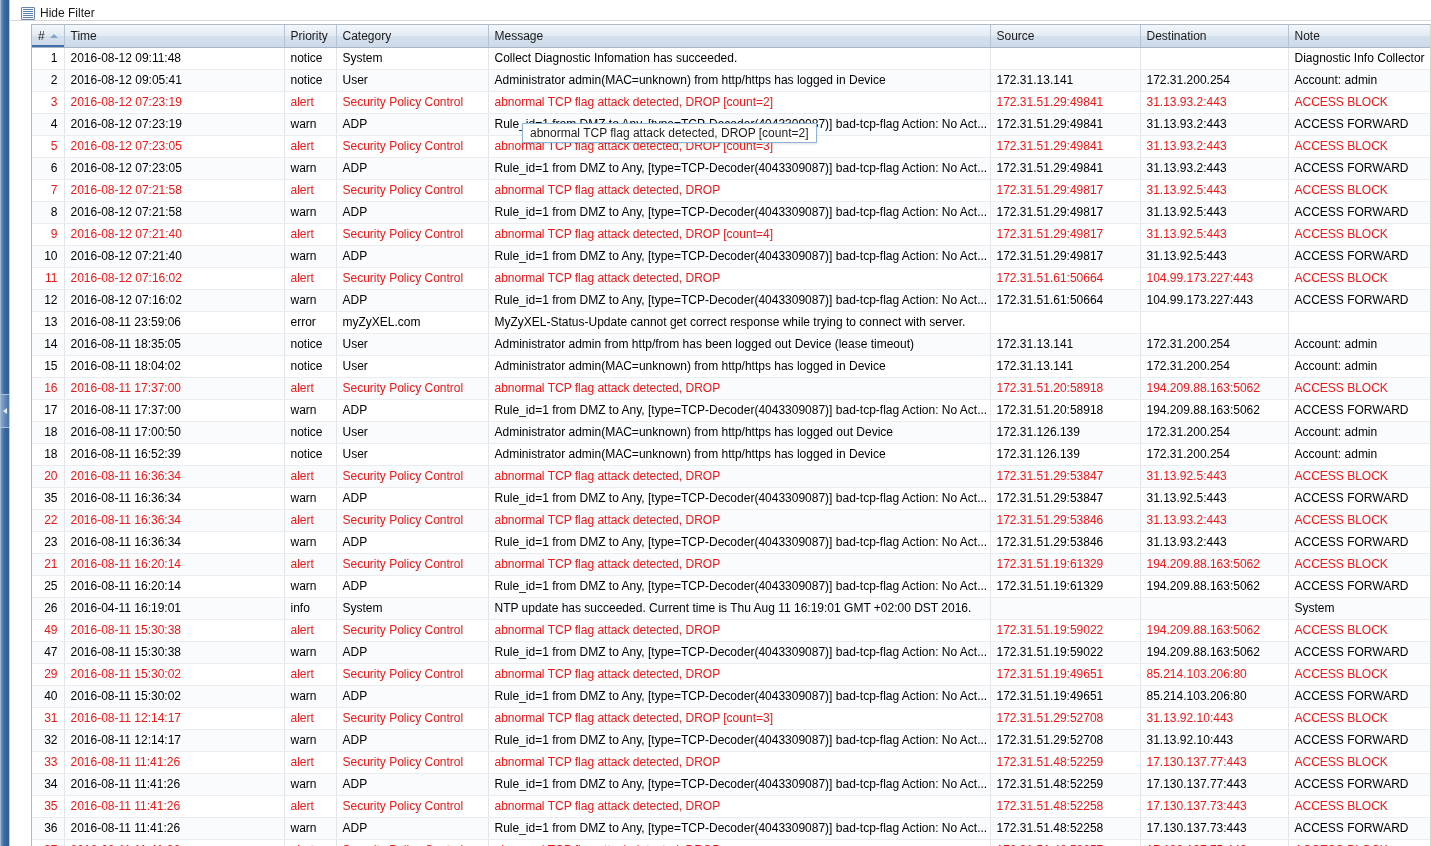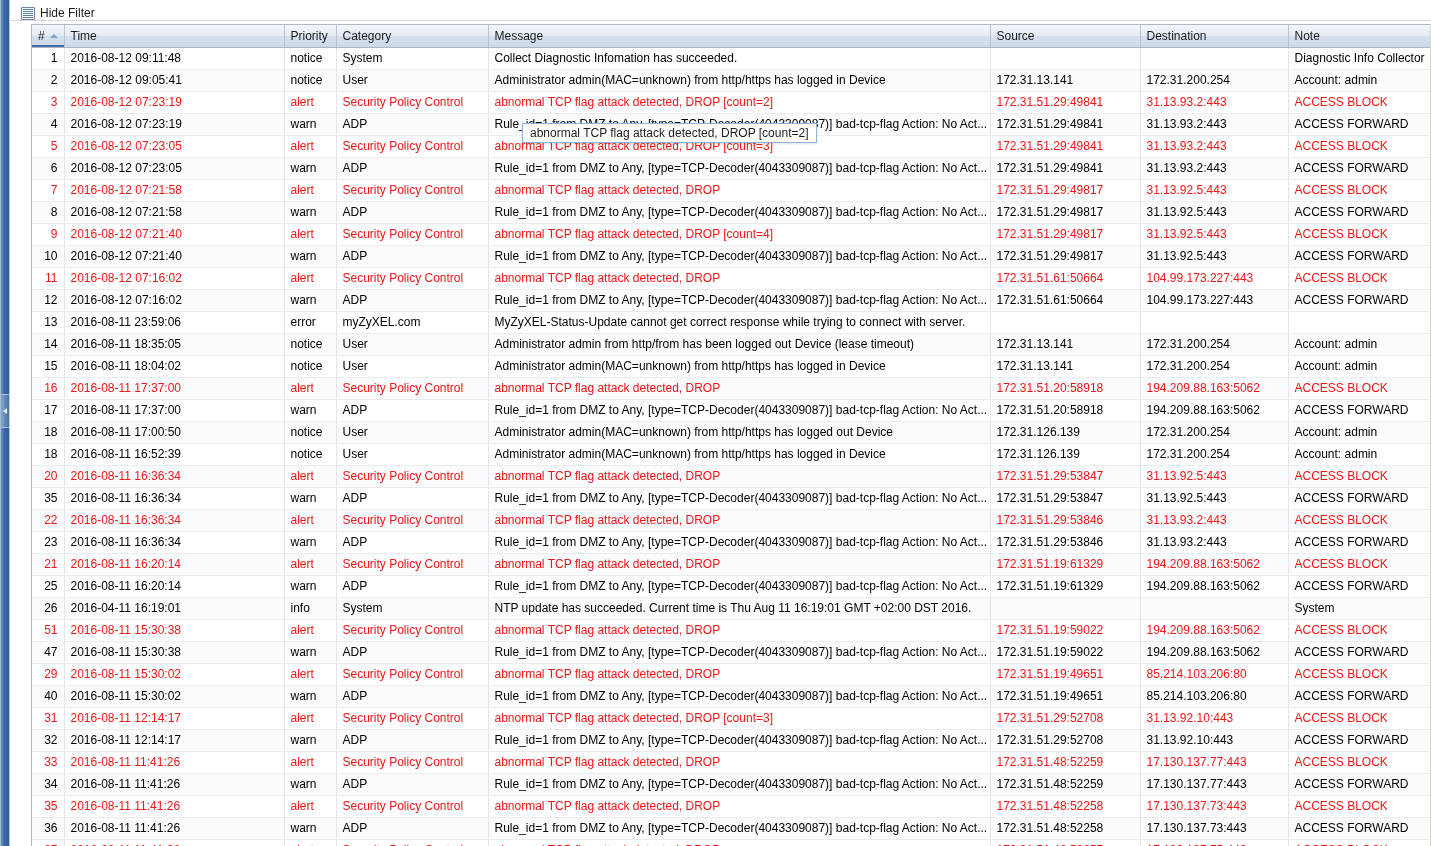--- a/index.html
+++ b/index.html
@@ -490,21 +490,21 @@
             <td class="num">26</td>
             <td>2016-04-11 16:19:01</td>
             <td>info</td>
             <td>System</td>
             <td>NTP update has succeeded. Current time is Thu Aug 11 16:19:01 GMT +02:00 DST 2016.</td>
             <td></td>
             <td></td>
             <td>System</td>
           </tr>
           <tr class="even alert">
-            <td class="num">51</td>
+            <td class="num">49</td>
             <td>2016-08-11 15:30:38</td>
             <td>alert</td>
             <td>Security Policy Control</td>
             <td>abnormal TCP flag attack detected, DROP</td>
             <td>172.31.51.19:59022</td>
             <td>194.209.88.163:5062</td>
             <td>ACCESS BLOCK</td>
           </tr>
           <tr class="odd">
             <td class="num">47</td>

